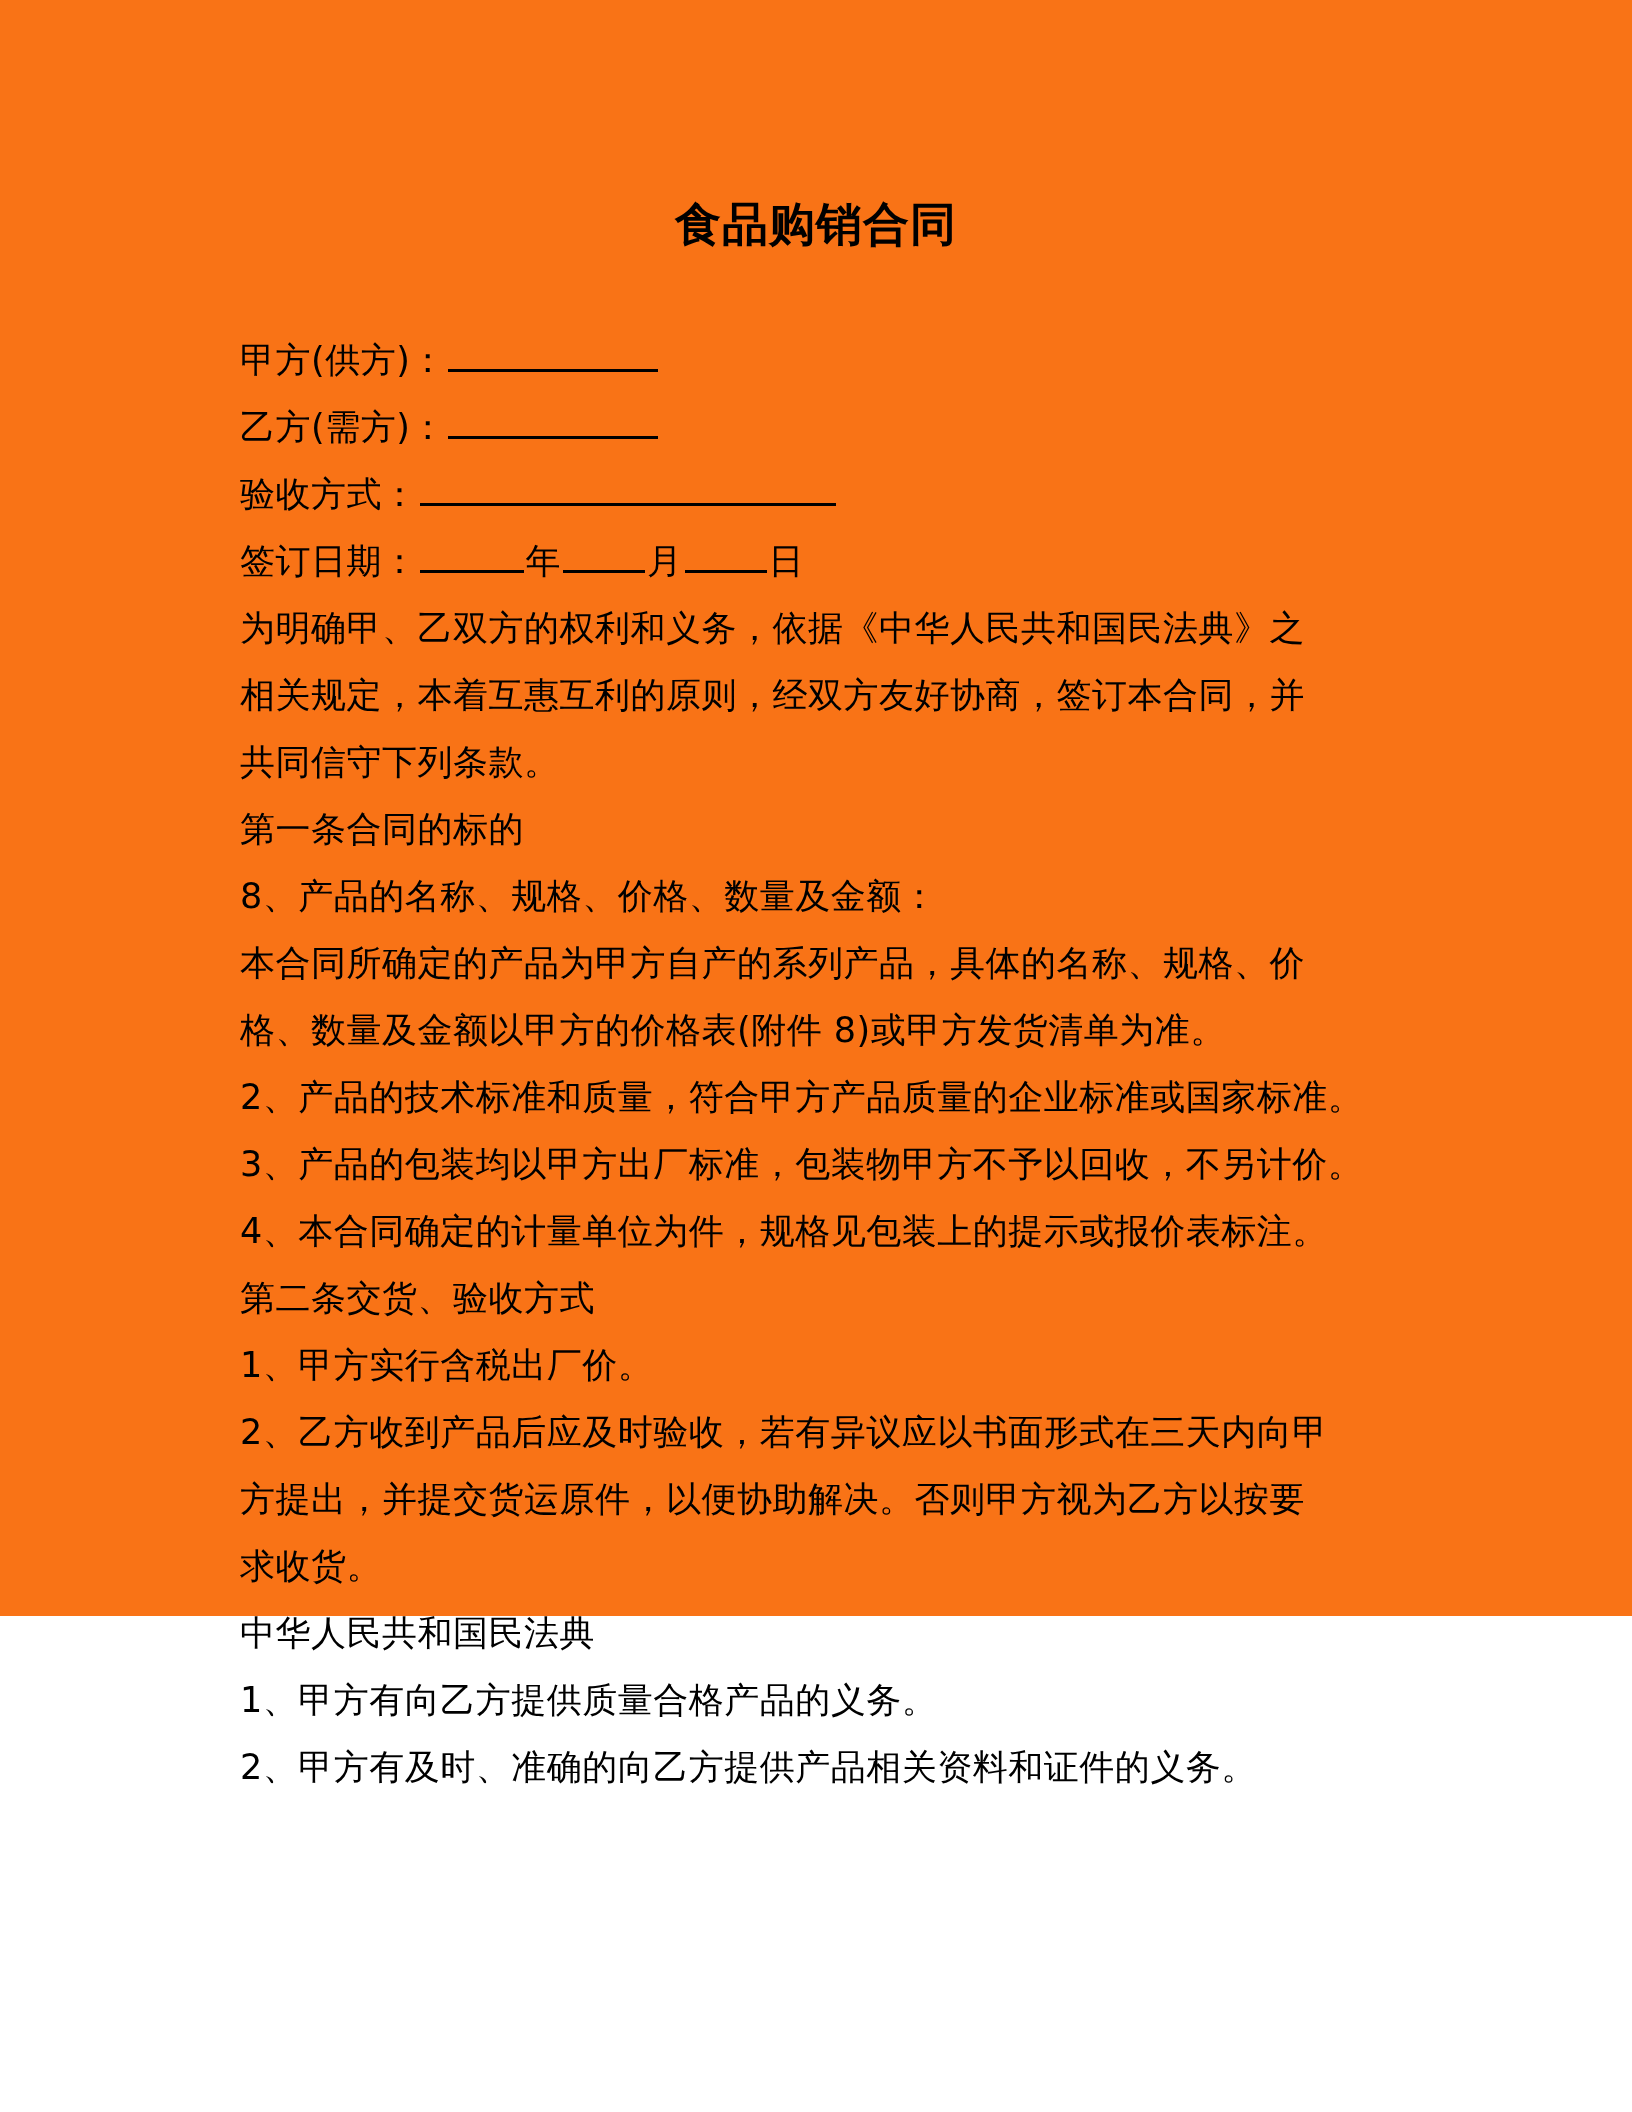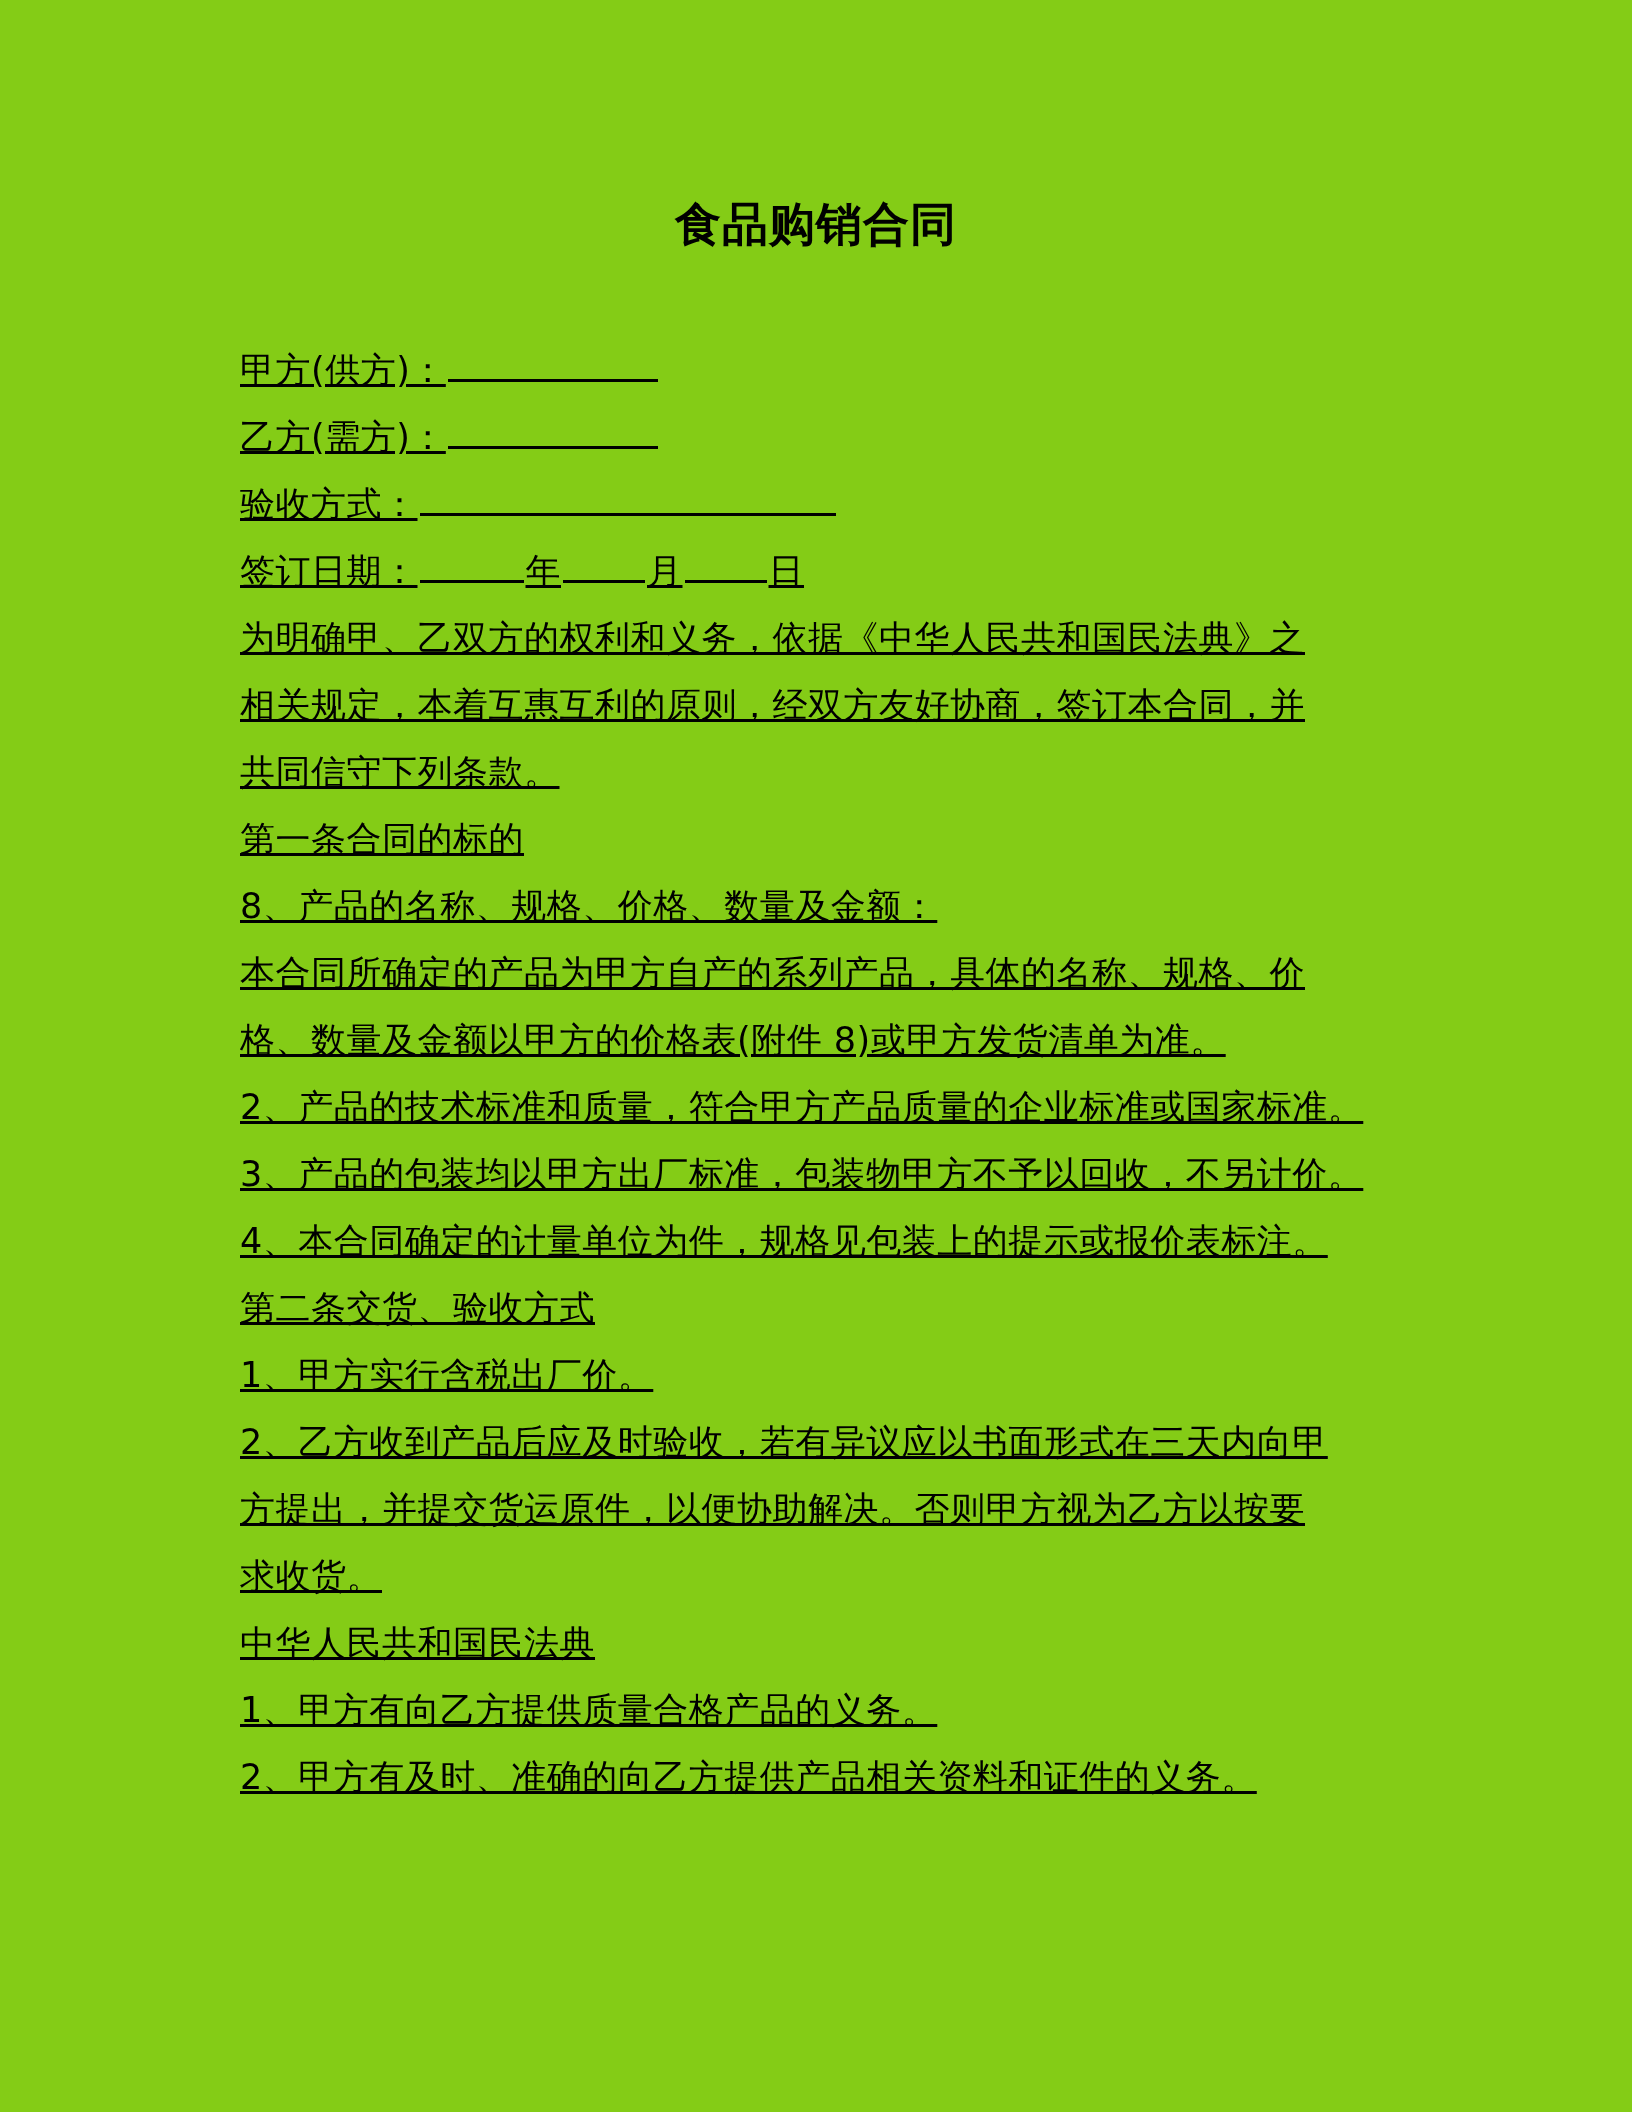--- a/index.html
+++ b/index.html
@@ -13,40 +13,39 @@
       position: relative;
       overflow: hidden;
       font-family: "DejaVu Sans", "Liberation Sans", sans-serif;
       color: #000000;
     }
     .page {
       position: absolute;
       left: 0;
       top: 0;
       width: 1632px;
-      height: 2112px;
-      background: #84cc16;
+      height: 1616px;
+      background: #f97316;
     }
     .title {
       position: absolute;
       left: 0;
       top: 192px;
       width: 1632px;
       text-align: center;
       font-size: 46px;
       font-weight: bold;
       letter-spacing: 1px;
       line-height: 64px;
     }
     .body-text {
       position: absolute;
       left: 240px;
-      top: 337px;
+      top: 327px;
       width: 1160px;
-      text-decoration: underline;
     }
     .line {
       height: 67px;
       line-height: 67px;
       font-size: 35px;
       white-space: nowrap;
       letter-spacing: 0.5px;
     }
     .blank {
       display: inline-block;

